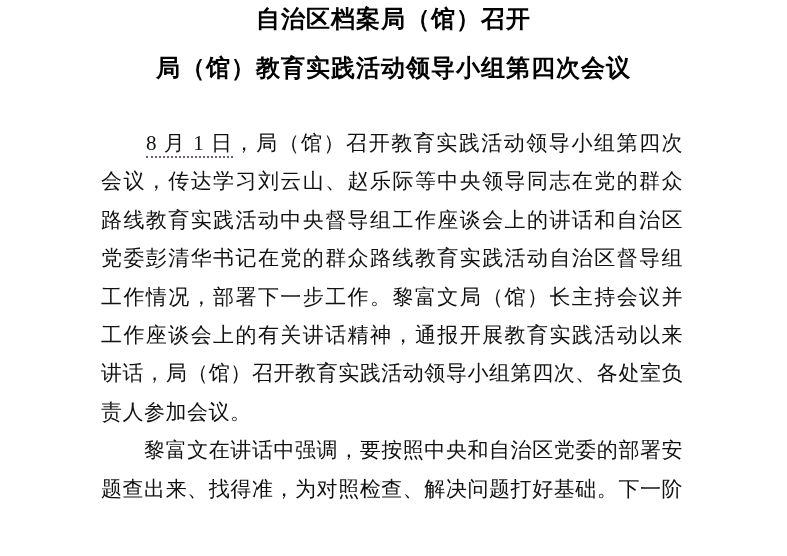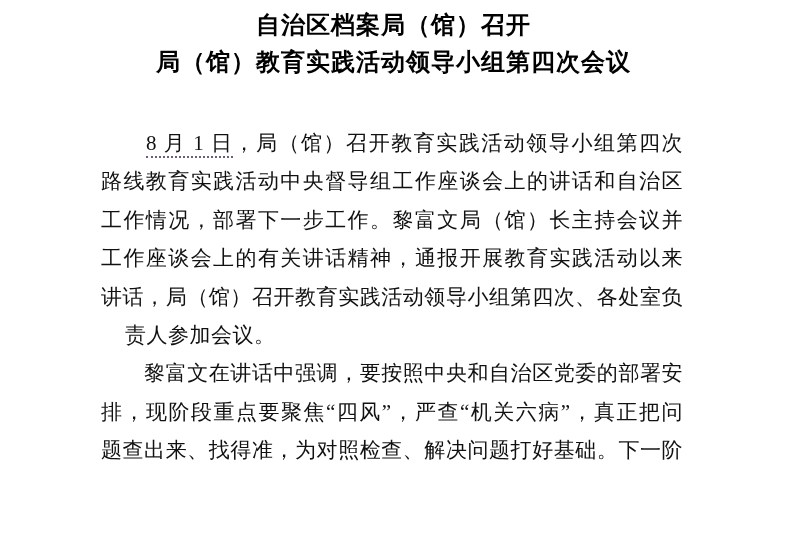--- a/index.html
+++ b/index.html
@@ -22,22 +22,22 @@
     margin: 0;
     text-align: center;
     font-family: "Liberation Sans", "DejaVu Sans", sans-serif;
     font-weight: bold;
     font-size: 24px;
     line-height: 32px;
     letter-spacing: 1px;
     color: #000000;
     white-space: nowrap;
   }
-  .doc-title.line1 { top: 9px; }
-  .doc-title.line2 { top: 46px; text-align: center; }
+  .doc-title.line1 { top: 3px; }
+  .doc-title.line2 { top: 52px; text-align: center; }
   .doc-body {
     position: absolute;
     left: 101px;
     top: 124px;
     width: 582px;
     font-family: "Liberation Serif", "DejaVu Serif", serif;
     font-size: 21px;
     color: #111111;
   }
   .body-line {
@@ -45,45 +45,45 @@
     line-height: 38.4px;
     letter-spacing: 0.5px;
     text-align: justify;
     text-align-last: justify;
     white-space: nowrap;
     overflow: visible;
   }
   .body-line.para-end {
     text-align: left;
     text-align-last: left;
-    margin-left: 24px;
   }
   .grammar-underline {
     border-bottom: 2px dotted var(--underline, #6f5b7d);
     padding-bottom: 1px;
   }
 </style>
 </head>
 <body>
 
 <div class="page">
 
   <h1 class="doc-title line1">自治区档案局（馆）召开</h1>
 
   <h1 class="doc-title line2">局（馆）教育实践活动领导小组第四次会议</h1>
 
   <div class="doc-body">
 
     <div class="body-line"><span>　　</span><span class="grammar-underline">8 月 1 日</span><span>，局（馆）召开教育实践活动领导小组第四次</span></div>
 
+    <div class="body-line">会议，传达学习刘云山、赵乐际等中央领导同志在党的群众</div>
     <div class="body-line">路线教育实践活动中央督导组工作座谈会上的讲话和自治区</div>
+    <div class="body-line">党委彭清华书记在党的群众路线教育实践活动自治区督导组</div>
     <div class="body-line">工作情况，部署下一步工作。黎富文局（馆）长主持会议并</div>
     <div class="body-line">工作座谈会上的有关讲话精神，通报开展教育实践活动以来</div>
     <div class="body-line">讲话，局（馆）召开教育实践活动领导小组第四次、各处室负</div>
     <div class="body-line para-end">责人参加会议。</div>
 
     <div class="body-line">　　黎富文在讲话中强调，要按照中央和自治区党委的部署安</div>
-    <div class="body-line">排，现阶段重点要聚焦“四风”，严查“机关六病”，真正把问</div>
     <div class="body-line">题查出来、找得准，为对照检查、解决问题打好基础。下一阶</div>
 
   </div>
 
 </div>
 
 </body></html>

